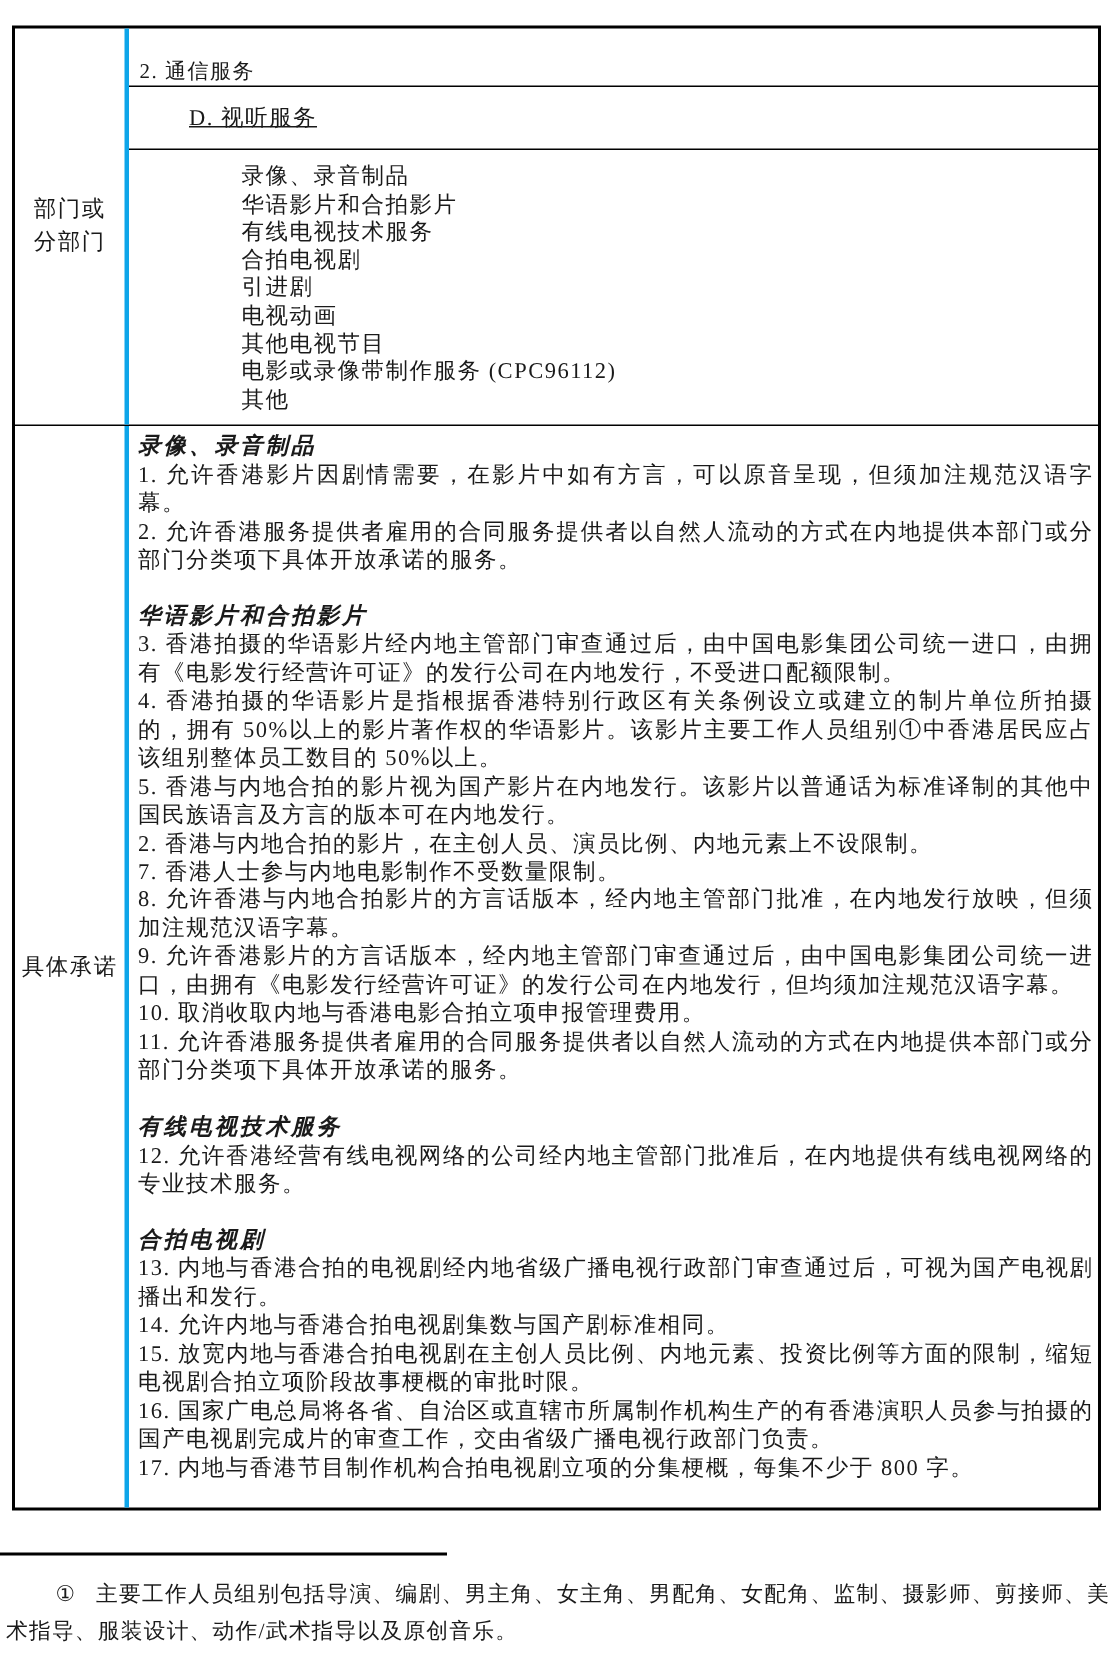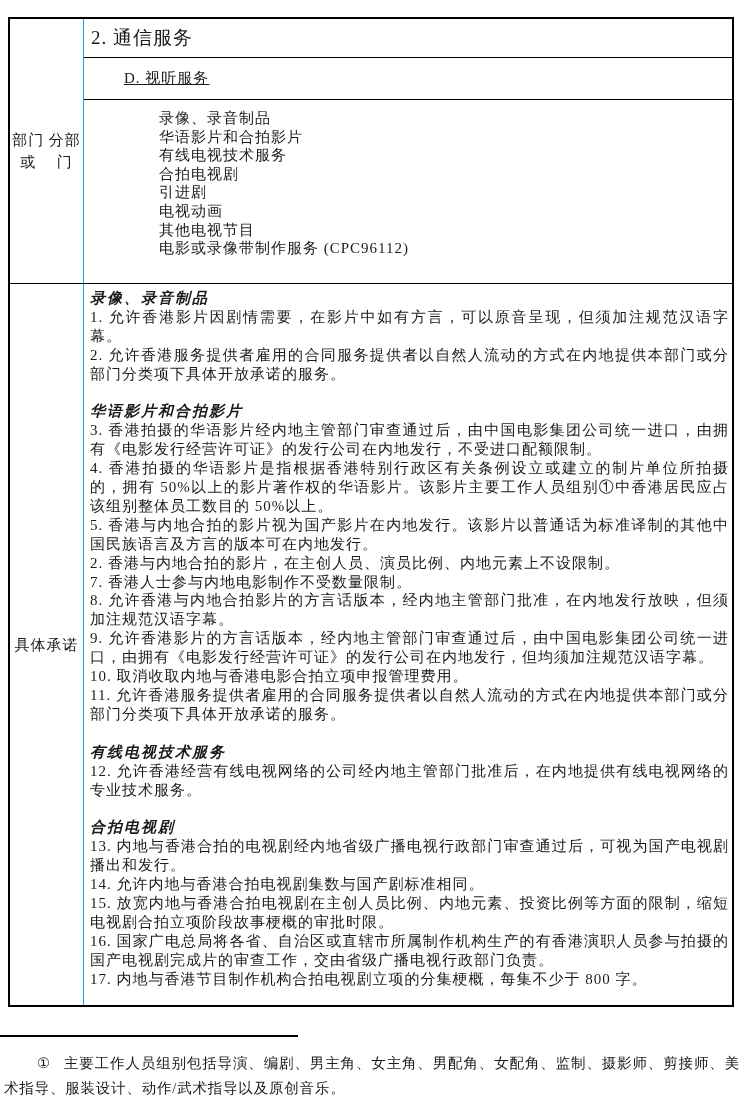--- a/index.html
+++ b/index.html
@@ -30,43 +30,43 @@
     flex-shrink: 0;
   }
   .row-b {
     flex: 1;
     display: flex;
     min-height: 0;
   }
   .label-cell {
     width: 73px;
     flex-shrink: 0;
-    border-right: 1px solid #0ea5e9;
+    border-right: 3px solid #0ea5e9;
     display: flex;
-    flex-direction: row;
+    flex-direction: column;
     align-items: center;
     justify-content: center;
     text-align: center;
     font-size: 15px;
     letter-spacing: 1px;
     line-height: 22px;
   }
   .sector-col {
     flex: 1;
     display: flex;
     flex-direction: column;
     min-width: 0;
   }
   .sector-row-1 {
     height: 38px;
     border-bottom: 1px solid #000;
     display: flex;
-    align-items: center;
+    align-items: flex-end;
     padding-left: 7px;
-    font-size: 19px;
+    font-size: 14px;
     letter-spacing: 1px;
     flex-shrink: 0;
   }
   .sector-row-2 {
     height: 41px;
     border-bottom: 1px solid #000;
     display: flex;
     align-items: center;
     padding-left: 40px;
     font-size: 15px;
@@ -143,20 +143,21 @@
         </div>
         <div class="sector-row-3">
             <div>录像、录音制品</div>
             <div>华语影片和合拍影片</div>
             <div>有线电视技术服务</div>
             <div>合拍电视剧</div>
             <div>引进剧</div>
             <div>电视动画</div>
             <div>其他电视节目</div>
             <div>电影或录像带制作服务 (CPC96112)</div>
+            <div>其他</div>
           </div>
       </div>
     </div>
 
     <div class="row-b">
       <div class="label-cell">
         <span>具体承诺</span>
       </div>
       <div class="commitments-cell">
           <div class="c-heading">录像、录音制品</div>

